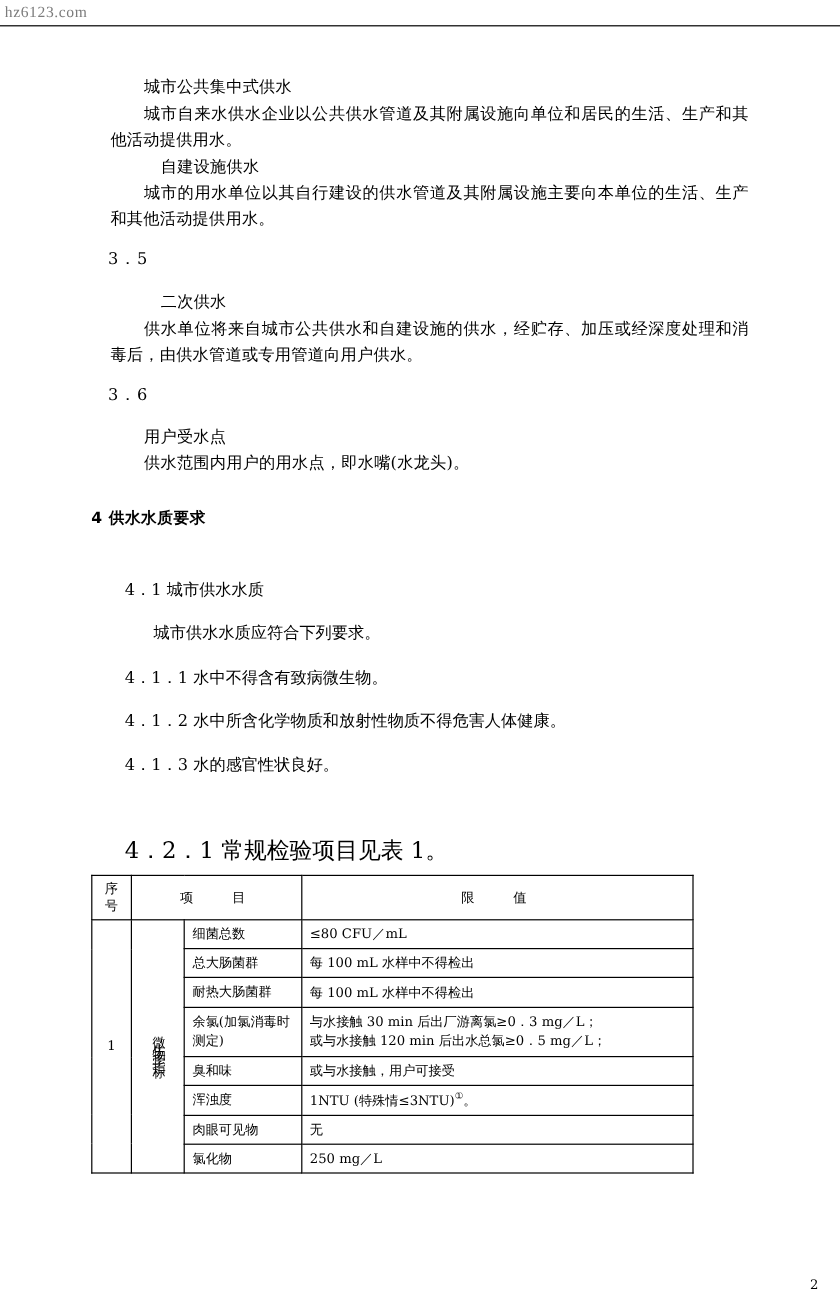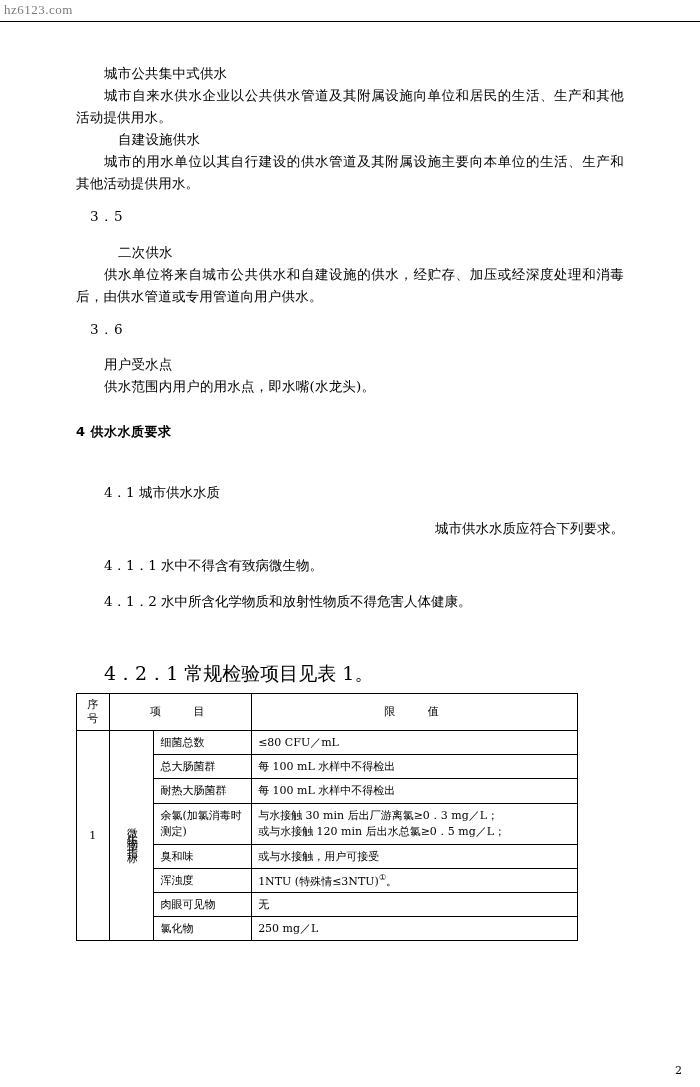--- a/index.html
+++ b/index.html
@@ -41,21 +41,21 @@
   .content {
     position: absolute;
     top: 62px;
     left: 76px;
     width: 548px;
   }
   .para {
     font-family: "DejaVu Serif", "Liberation Serif", serif;
     font-size: 13.5px;
     line-height: 22px;
-    margin: 0 0 0 0;
+    margin: 0 0 0 16px;
     text-align: justify;
     letter-spacing: 0.2px;
   }
   .indent-1 { text-indent: 28px; }
   .num-line {
     font-family: "DejaVu Serif", "Liberation Serif", serif;
     font-size: 13.5px;
     line-height: 22px;
     letter-spacing: 1px;
     margin-top: 11px;
@@ -68,21 +68,20 @@
     letter-spacing: 0.5px;
   }
   .clause {
     font-family: "DejaVu Serif", "Liberation Serif", serif;
     font-size: 13.5px;
     line-height: 23px;
     text-indent: 28px;
   }
   .clause.sub {
     text-indent: 52px;
-    text-align: right;
   }
   .spacer-8 { height: 8px; }
   .spacer-16 { height: 16px; }
   .table-caption {
     font-family: "DejaVu Serif", "Liberation Serif", serif;
     font-size: 19px;
     line-height: 23px;
     text-indent: 28px;
     margin-bottom: 8px;
   }
@@ -149,20 +148,21 @@
     <p class="para indent-1">供水范围内用户的用水点，即水嘴(水龙头)。</p>
 
     <h2 class="section">4 供水水质要求</h2>
 
     <div class="spacer-8"></div>
 
     <p class="clause">4．1 城市供水水质</p>
     <p class="clause sub">城市供水水质应符合下列要求。</p>
     <p class="clause">4．1．1  水中不得含有致病微生物。</p>
     <p class="clause">4．1．2 水中所含化学物质和放射性物质不得危害人体健康。</p>
+    <p class="clause">4．1．3 水的感官性状良好。</p>
 
     <div class="spacer-16"></div>
 
     <p class="table-caption">4．2．1   常规检验项目见表 1。</p>
 
     <table class="qtable">
       <colgroup>
         <col class="col-no">
         <col class="col-cat">
         <col class="col-item">

